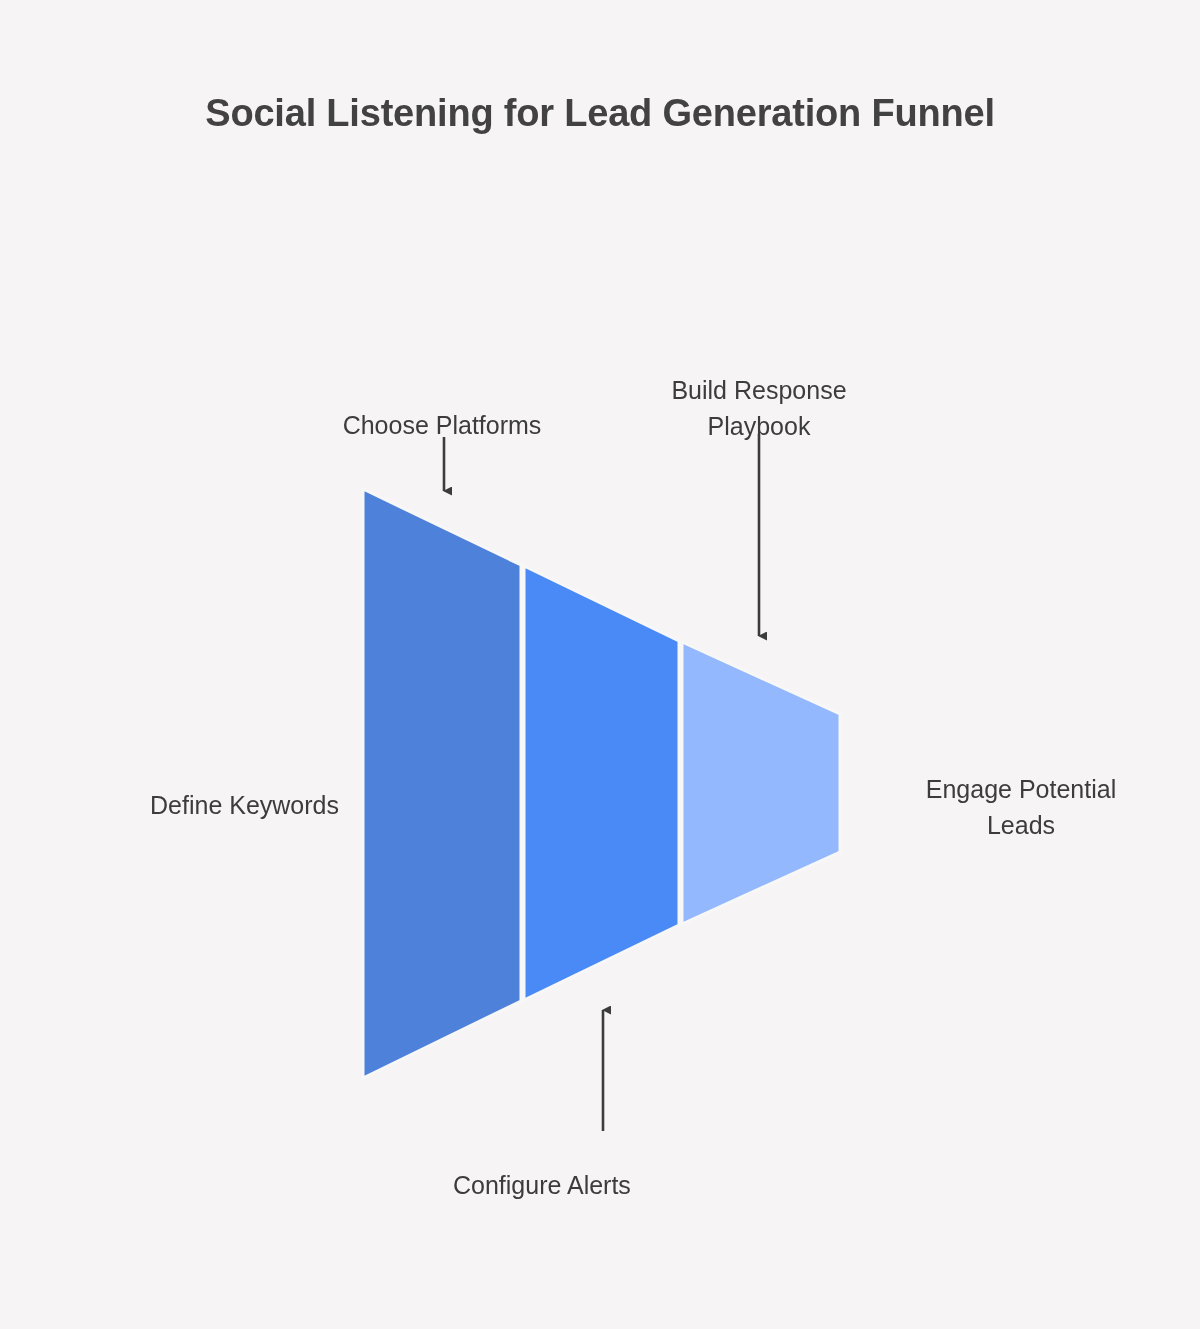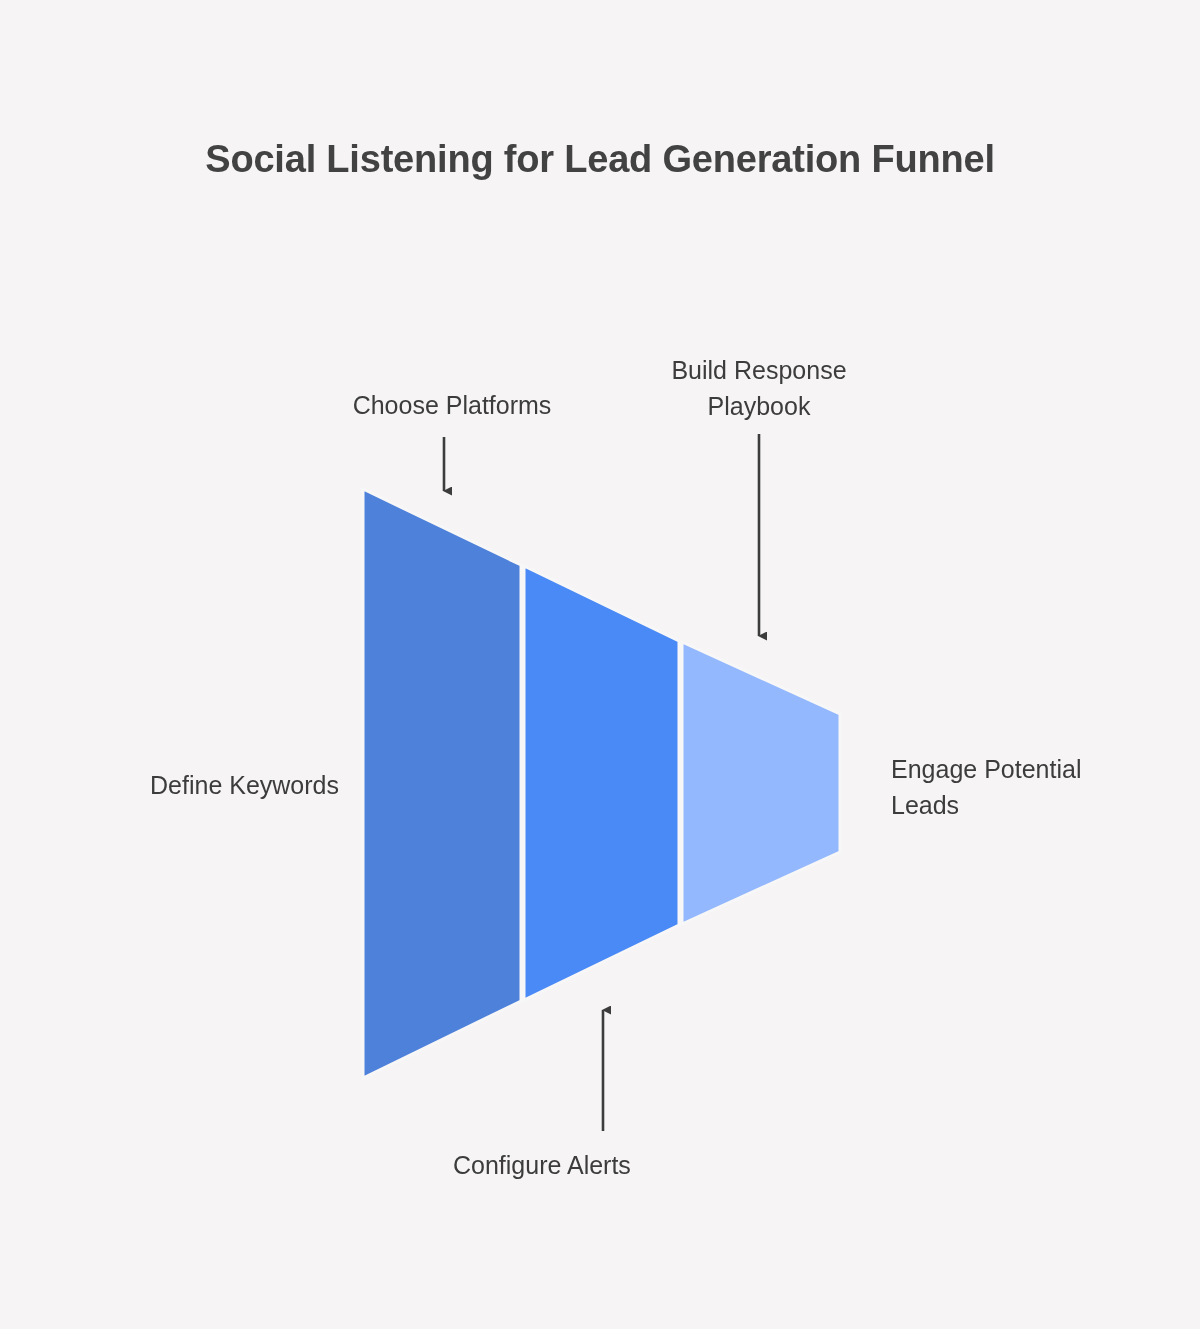--- a/index.html
+++ b/index.html
@@ -22,66 +22,66 @@
   #funnel-title {
     position: absolute;
     left: 0;
     top: 92px;
     width: 1200px;
     text-align: center;
     font-size: 38px;
     font-weight: bold;
     color: #424242;
     letter-spacing: -0.2px;
-    margin-top: 46px;
   }
   #funnel-svg {
     position: absolute;
     left: 0;
     top: 0;
     width: 1200px;
     height: 1329px;
   }
   .stage-label {
     position: absolute;
     font-size: 25px;
     color: #3c3c3c;
     line-height: 36px;
     white-space: pre-line;
+    margin-top: 20px;
   }
   #label-define-keywords {
     left: 0px;
     top: 767px;
     width: 315px;
     text-align: right;
     padding-left: 24px;
   }
   #label-choose-platforms {
-    left: 302px;
+    left: 292px;
     top: 387px;
     width: 300px;
     text-align: center;
   }
   #label-configure-alerts {
     left: 453px;
     top: 1147px;
     width: 300px;
     text-align: left;
   }
   #label-build-response-playbook {
     left: 609px;
     top: 352px;
     width: 300px;
     text-align: center;
   }
   #label-engage-potential-leads {
     left: 891px;
     top: 751px;
     width: 260px;
-    text-align: left;
+    text-align: center;
   }
 </style>
 </head>
 <body>
 
 <div id="stage">
 
   <div id="funnel-title">Social Listening for Lead Generation Funnel</div>
 
   <svg id="funnel-svg" viewBox="0 0 1200 1329">

